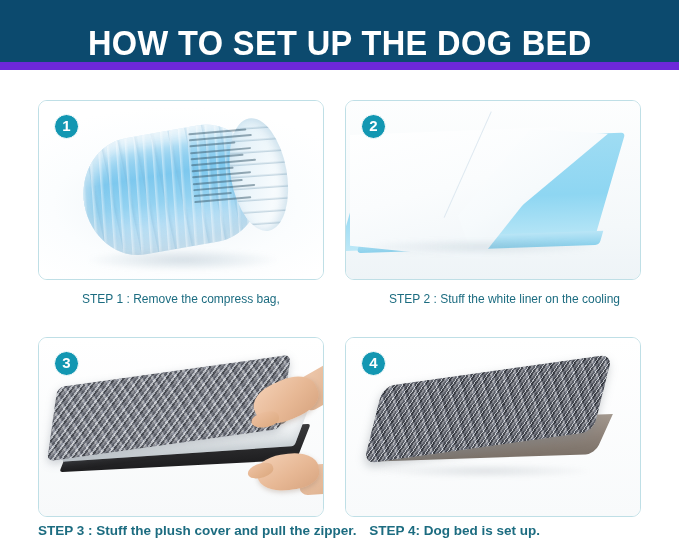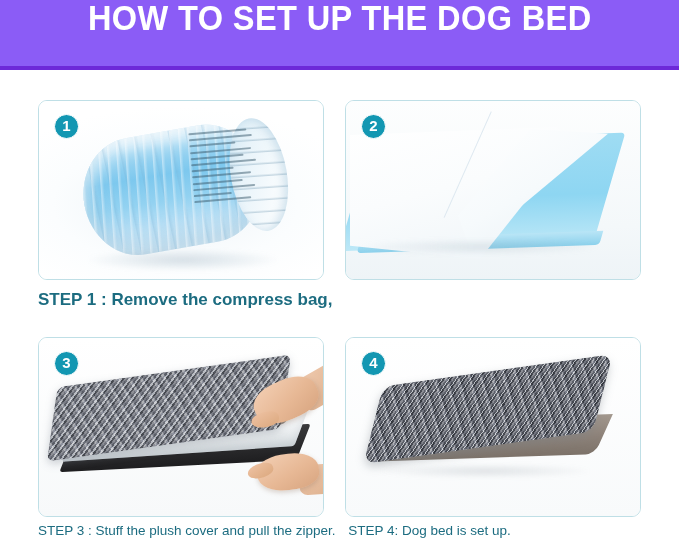--- a/index.html
+++ b/index.html
@@ -15,25 +15,25 @@
     position: relative;
   }
 
   
   .header-banner {
     position: absolute;
     left: 0;
     top: 0;
     width: 679px;
     height: 70px;
-    background: #8b5cf6;
-    border-bottom: 4px solid #6d28d9;
+    background: #0c4a6e;
+    border-bottom: 8px solid #6d28d9;
     box-sizing: border-box;
     display: flex;
-    align-items: flex-start;
+    align-items: flex-end;
     justify-content: center;
   }
   .header-title {
     color: #ffffff;
     font-family: "Liberation Sans Narrow", "Liberation Sans", sans-serif;
     font-weight: bold;
     font-size: 35px;
     letter-spacing: 0.4px;
     transform: scaleX(0.93);
     white-space: nowrap;
@@ -89,37 +89,38 @@
   .scene {
     position: absolute;
     inset: 0;
     overflow: hidden;
   }
 
   
   .caption {
     margin-top: 9px;
     color: #1c6c80;
-    font-size: 17px;
+    font-size: 12px;
     line-height: 21px;
     font-family: "Liberation Sans Narrow", "Liberation Sans", sans-serif;
-    font-weight: 700;
+    font-weight: 400;
     white-space: nowrap;
+    margin-left: 44px;
   }
   .caption .line { display: block; }
   .caption-row {
     position: absolute;
     left: 38px;
     top: 451px;
     width: 620px;
     color: #1c6c80;
     font-size: 13.5px;
     line-height: 20px;
     font-family: "Liberation Sans Narrow", "Liberation Sans", sans-serif;
-    font-weight: 400;
+    font-weight: 700;
     white-space: nowrap;
   }
   .caption-row .c3 { display: inline; }
   .caption-row .c4 { display: inline; margin-left: 9px; }
 
   
   .s1-bg {
     position: absolute; inset: 0;
     background:
       radial-gradient(ellipse 70% 55% at 48% 58%, #eef4f8 0%, #fbfdfe 62%, #ffffff 100%);
@@ -480,20 +481,21 @@
           <div class="mat2-blue-edge"></div>
           <div class="mat2-white"></div>
           <div class="mat2-flap"></div>
           <div class="mat2-fold"></div>
         </div>
         <div class="mat2-shadow"></div>
       </div>
       <div class="badge">2</div>
     </div>
     <div class="caption">
+      <span class="line">STEP 2 : Stuff the white liner on the cooling</span>
     </div>
   </div>
 
   <div class="step-block s3">
     <div class="panel">
       <div class="scene">
         <div class="s3-bg"></div>
         <div class="bed3">
           <div class="bed3-black"></div>
           <div class="bed3-white"></div>

